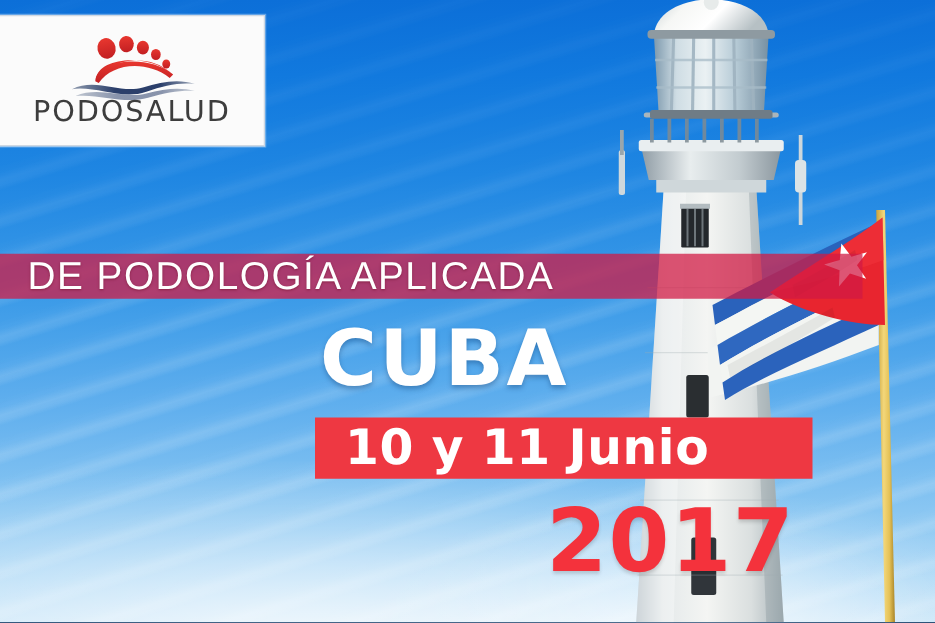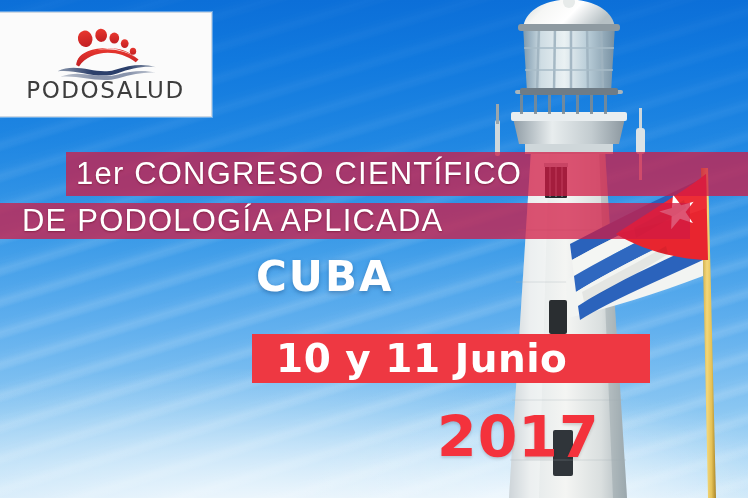--- a/index.html
+++ b/index.html
@@ -147,21 +147,21 @@
   }
 
   
   .cuba {
     position: absolute;
     left: 256px;
     top: 256px;
     color: #ffffff;
     font-family: "DejaVu Sans", sans-serif;
     font-weight: 700;
-    font-size: 42px;
+    font-size: 62px;
     letter-spacing: 2px;
     line-height: 1;
     white-space: nowrap;
     text-shadow: 0 2px 4px rgba(10,50,100,0.35);
   }
 
   
   .date-band {
     position: absolute;
     left: 252px;
@@ -181,25 +181,25 @@
     font-size: 39px;
     letter-spacing: 0.5px;
     line-height: 1;
     white-space: nowrap;
   }
 
   
   .year {
     position: absolute;
     left: 437px;
-    top: 409px;
+    top: 398px;
     color: #f4323c;
     font-family: "DejaVu Sans", sans-serif;
     font-weight: 700;
-    font-size: 57px;
+    font-size: 70px;
     letter-spacing: 1px;
     line-height: 1;
     white-space: nowrap;
     text-shadow: 0 2px 3px rgba(0,0,0,0.15);
   }
 </style>
 </head>
 <body>
 
 <div class="poster">
@@ -377,23 +377,20 @@
         <path d="M38 52 C40 28 96 22 124 45 C112 34 96 30 82 31 C62 32 46 40 38 52 Z" fill="url(#footG)"></path>
         <path d="M37 55 C38 30 98 23 127 47 L123 51 C96 30 56 34 41 57 Z" fill="url(#footG)"></path>
 
         <path d="M10 64 C38 50 66 70 92 62 C114 55 134 52 152 58 C134 56 116 60 96 67 C68 77 38 60 10 64 Z" fill="url(#waveG)"></path>
         <path d="M14 72 C42 60 70 76 96 69 C118 63 136 62 152 66 C136 65 118 68 98 74 C70 82 42 69 14 72 Z" fill="url(#waveG)" opacity="0.55"></path>
       </svg>
     </span>
     <span class="logo-word">PODOSALUD</span>
   </div>
 
-  <div class="band band-1">
-    <span class="band-text">1er CONGRESO CIENTÍFICO</span>
-  </div>
   <div class="band band-2">
     <span class="band-text">DE PODOLOGÍA APLICADA</span>
   </div>
 
   <div class="cuba">CUBA</div>
 
   <div class="date-band">
     <span class="date-text">10 y 11 Junio</span>
   </div>
 

